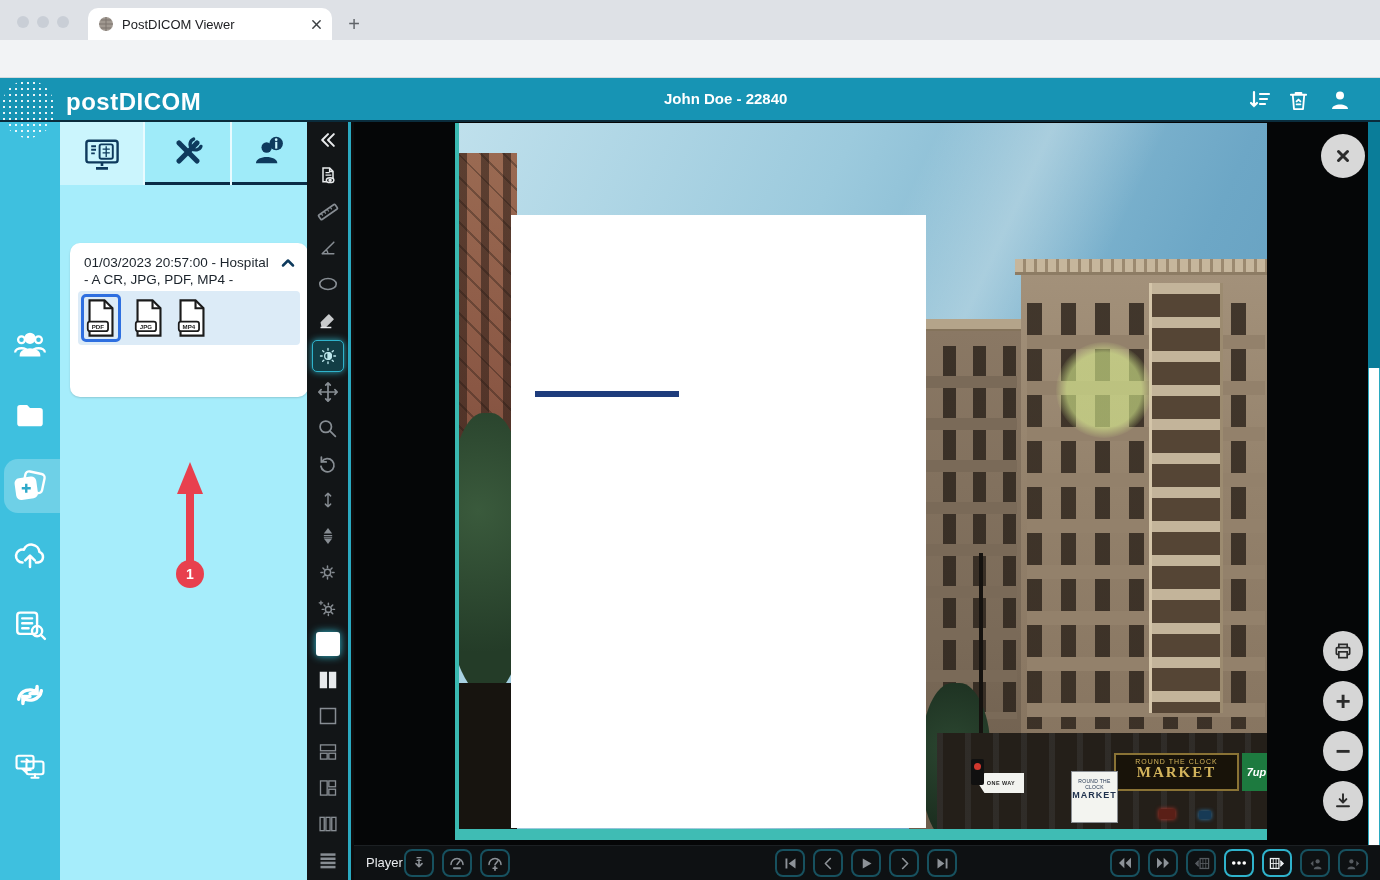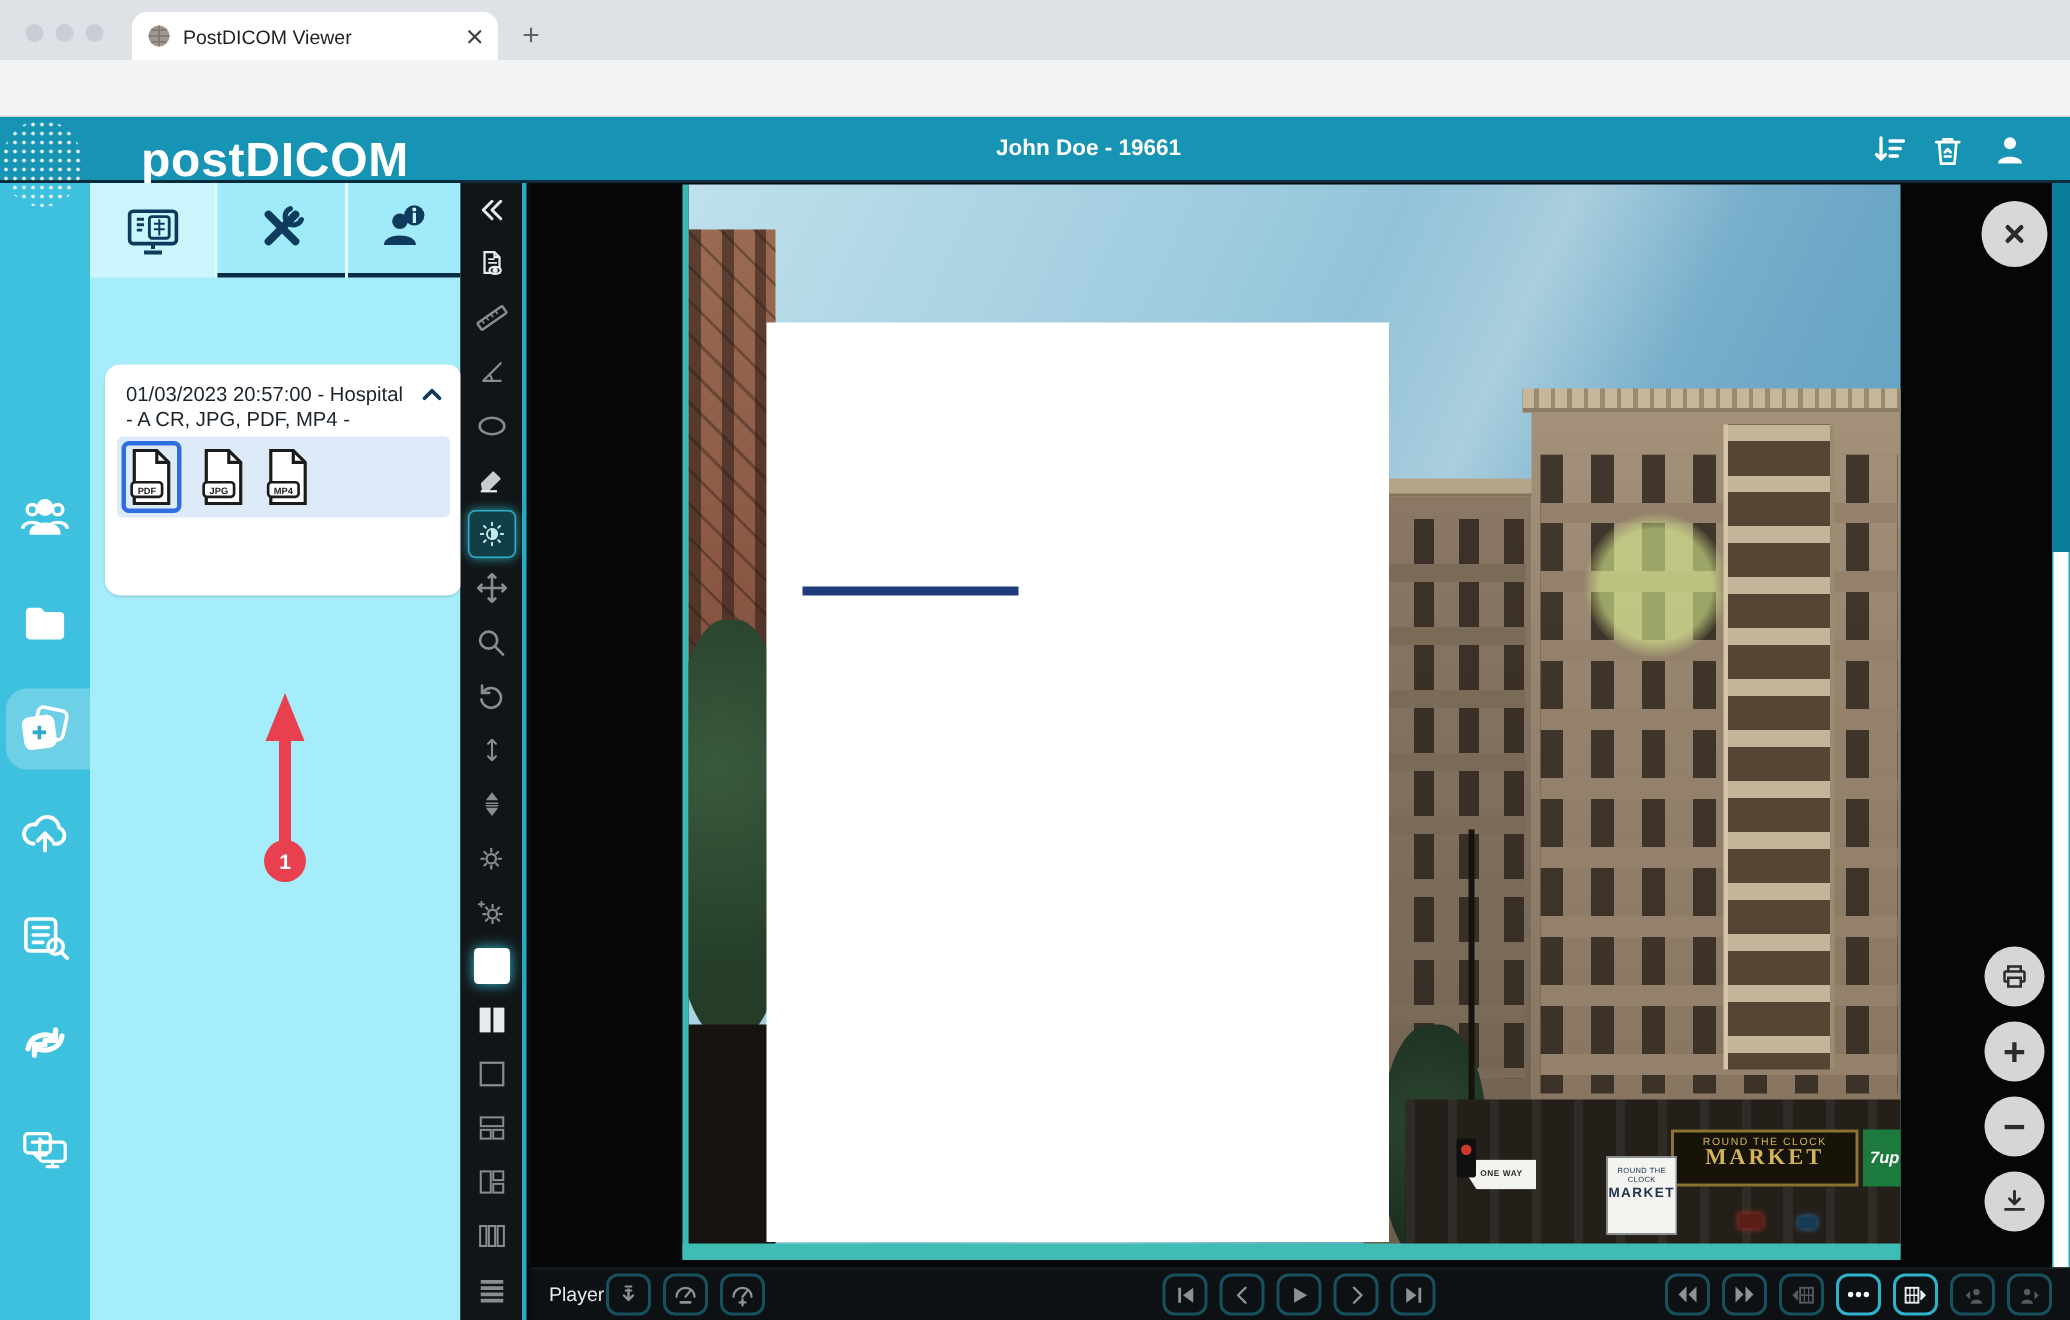--- a/index.html
+++ b/index.html
@@ -20,21 +20,21 @@
   .btoolbar{left:0;top:40px;width:1380px;height:38px;background:#f2f3f5;border-bottom:1px solid #d6d9dc;box-sizing:border-box;}
   .navic{top:47px;width:24px;height:24px;color:#5f6368;}
   .omnibox{left:108px;top:45px;width:1062px;height:28px;background:#e7eaed;border-radius:14px;
            display:flex;align-items:center;padding:0 12px;box-sizing:border-box;}
   .urltxt{font-size:13.5px;color:#202124;margin-left:8px;}
   .urlpath{color:#5f6368;}
   .avatar{left:1313px;top:46px;width:26px;height:26px;border-radius:50%;
           background:radial-gradient(circle at 50% 38%,#caa88a 0 34%,#6d4a35 35% 60%,#3c2a20 61% 100%);}
   
   .appheader{left:0;top:78px;width:1380px;height:44px;background:#1794b4;border-bottom:2px solid #0a2c3c;box-sizing:border-box;}
-  .logo{left:66px;top:88px;font-size:32px;font-weight:700;color:#fff;letter-spacing:.5px;margin-left:28px;}
+  .logo{left:66px;top:88px;font-size:24px;font-weight:700;color:#fff;letter-spacing:.5px;}
   .ptitle{top:90px;left:664px;font-size:15px;font-weight:700;color:#fff;}
   .hic{top:87px;width:26px;height:26px;color:#fff;}
   
   .rail{left:0;top:122px;width:60px;height:758px;background:#3ec0df;}
   .dotball{left:1px;top:80px;width:54px;height:58px;border-radius:50%;
            background-image:radial-gradient(#ffffff 1.1px,rgba(255,255,255,0) 1.5px);
            background-size:6px 6px;opacity:.9;z-index:5;}
   .railic{left:12px;width:36px;height:36px;color:#fff;}
   .railsel{left:4px;top:337px;width:56px;height:54px;background:rgba(255,255,255,.25);
            border-radius:14px 0 0 14px;}
@@ -216,21 +216,21 @@
       <svg width="16" height="16" viewBox="0 0 24 24" fill="currentColor">
           <circle cx="12" cy="5" r="2"></circle>
           <circle cx="12" cy="12" r="2"></circle>
           <circle cx="12" cy="19" r="2"></circle>
         </svg>
     </div>
   </div>
 
   <div class="abs appheader"></div>
   <div class="abs logo">postDICOM</div>
-  <div class="abs ptitle">John Doe - 19661</div>
+  <div class="abs ptitle">John Doe - 22840</div>
   <div class="abs flex hic" style="left:1247px">
     <svg width="24" height="24" viewBox="0 0 24 24" fill="none" stroke="currentColor" stroke-width="2.2" stroke-linecap="round">
         <path d="M6 4v14M3 15l3 3 3-3M12 6h9M12 11h7M12 16h5"></path>
       </svg>
   </div>
   <div class="abs flex hic" style="left:1285px">
     <svg width="23" height="23" viewBox="0 0 24 24" fill="none" stroke="currentColor" stroke-width="1.9" stroke-linecap="round" stroke-linejoin="round">
         <path d="M4 6h16M9 6V4h6v2M6 6l1.3 15h9.4L18 6"></path>
         <path d="M10 13l2-2 2 2M10 16h4"></path>
       </svg>

